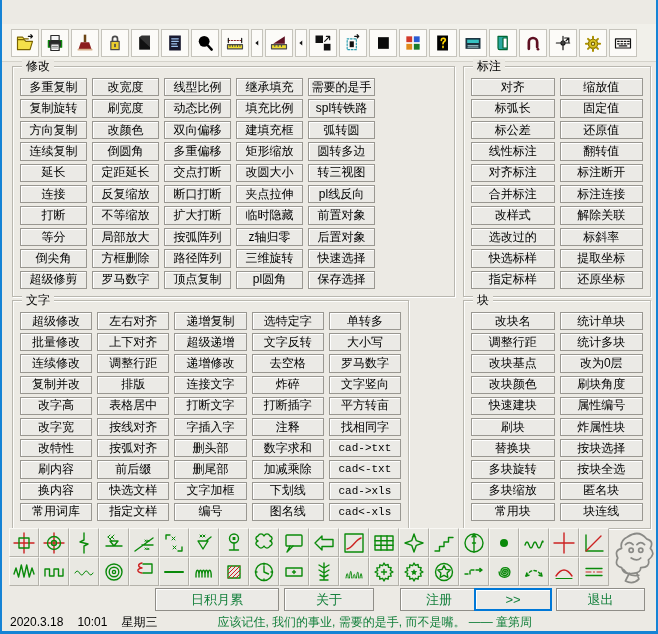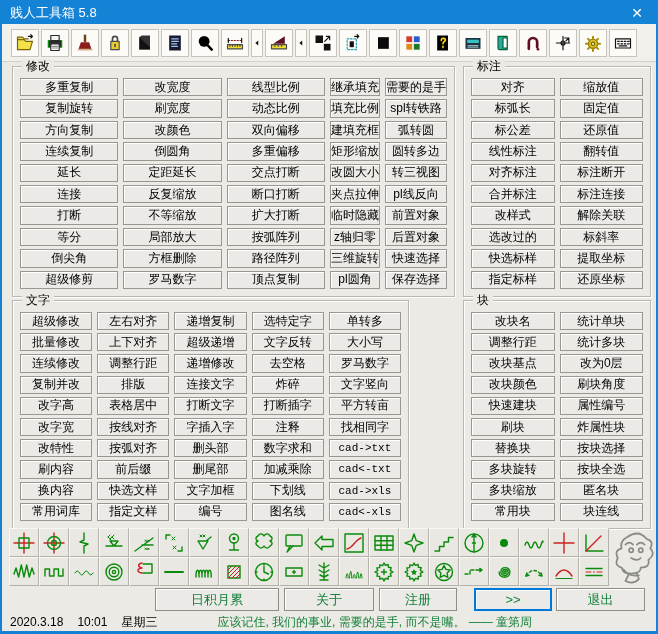--- a/index.html
+++ b/index.html
@@ -37,24 +37,20 @@
     display:flex;align-items:center;}
   .statusbar .dt{margin-left:8px;}
   .statusbar .tm{margin-left:14px;}
   .statusbar .wd{margin-left:14px;}
   .statusbar .quote{margin-left:60px;color:#15803d;}
 </style>
 </head>
 <body>
 
 <div class="window">
-  <div class="titlebar">
-    <span>贱人工具箱 5.8</span>
-    <span class="close">✕</span>
-  </div>
 
   <div class="toolbar" id="toolbar">
       <div class="tbtn">
         <span style="display: flex;">
           <svg width="20" height="20" viewBox="0 0 24 24" fill="none" stroke="#0a8a0a" stroke-width="1.4" stroke-linecap="round" stroke-linejoin="round">
             <path d="M3 8V5h6l2 2h5" fill="#f4e04a" stroke="#7a6400"></path>
             <path d="M3 8h8l2 2h8l-3 10H3z" fill="#f4e04a" stroke="#7a6400"></path>
             <path d="M16 4h5m0 0-2-2m2 2-2 2" stroke="#111"></path>
           </svg>
         </span>
@@ -236,21 +232,21 @@
             <rect x="3" y="7" width="18" height="11" stroke="#111"></rect>
             <path d="M5.5 10h2m2 0h2m2 0h2m2 0h2M5.5 13h2m2 0h2m2 0h2m2 0h2M7.5 15.5h9" stroke="#111"></path>
           </svg>
         </span>
       </div>
     </div>
 
   <div id="groups">
       <div class="groupbox" style="left: 10px; top: 66px; width: 443px; height: 231px;">
         <span class="legend">修改</span>
-        <div class="btn-grid" style="grid-template-columns: repeat(3, 1fr);">
+        <div class="btn-grid" style="grid-template-columns: repeat(6, 1fr);">
           <button class="gbtn">多重复制</button>
           <button class="gbtn">复制旋转</button>
           <button class="gbtn">方向复制</button>
           <button class="gbtn">连续复制</button>
           <button class="gbtn">延长</button>
           <button class="gbtn">连接</button>
           <button class="gbtn">打断</button>
           <button class="gbtn">等分</button>
           <button class="gbtn">倒尖角</button>
           <button class="gbtn">超级修剪</button>
@@ -716,21 +712,21 @@
   <svg class="mascot" viewBox="0 0 24 28" fill="none" stroke="#8a8a86" stroke-width="0.9" stroke-linecap="round" stroke-linejoin="round">
     <path d="M8 3q6-4 10 1 4 1 2 5 3 3-1 6 1 4-4 4 0 3-4 3-5 1-6-3-4-1-2-5-2-4 2-5-1-4 3-6z"></path>
     <circle cx="10" cy="10" r="1.1"></circle>
       <circle cx="15" cy="10" r="1.1"></circle>
     <path d="M10 14q3 2 5 0M7 7q2-2 4 0M13 7q2-2 4 0M6 20q3 4 8 3M9 22l-2 4q4 2 7-1l-1-3"></path>
   </svg>
 
   <div id="footer">
       <button class="fbtn" style="left: 153px; width: 124px;">日积月累</button>
       <button class="fbtn" style="left: 282px; width: 90px;">关于</button>
-      <button class="fbtn" style="left: 377px; width: 78px;">注册</button>
+      <button class="fbtn" style="left: 398px; width: 78px;">注册</button>
       <button class="fbtn focused" style="left: 472px; width: 78px;">&gt;&gt;</button>
       <button class="fbtn" style="left: 554px; width: 89px;">退出</button>
     </div>
 
   <div class="statusbar">
     <span class="dt">2020.3.18</span>
     <span class="tm">10:01</span>
     <span class="wd">星期三</span>
     <span class="quote">应该记住, 我们的事业, 需要的是手, 而不是嘴。 —— 童第周</span>
   </div>

